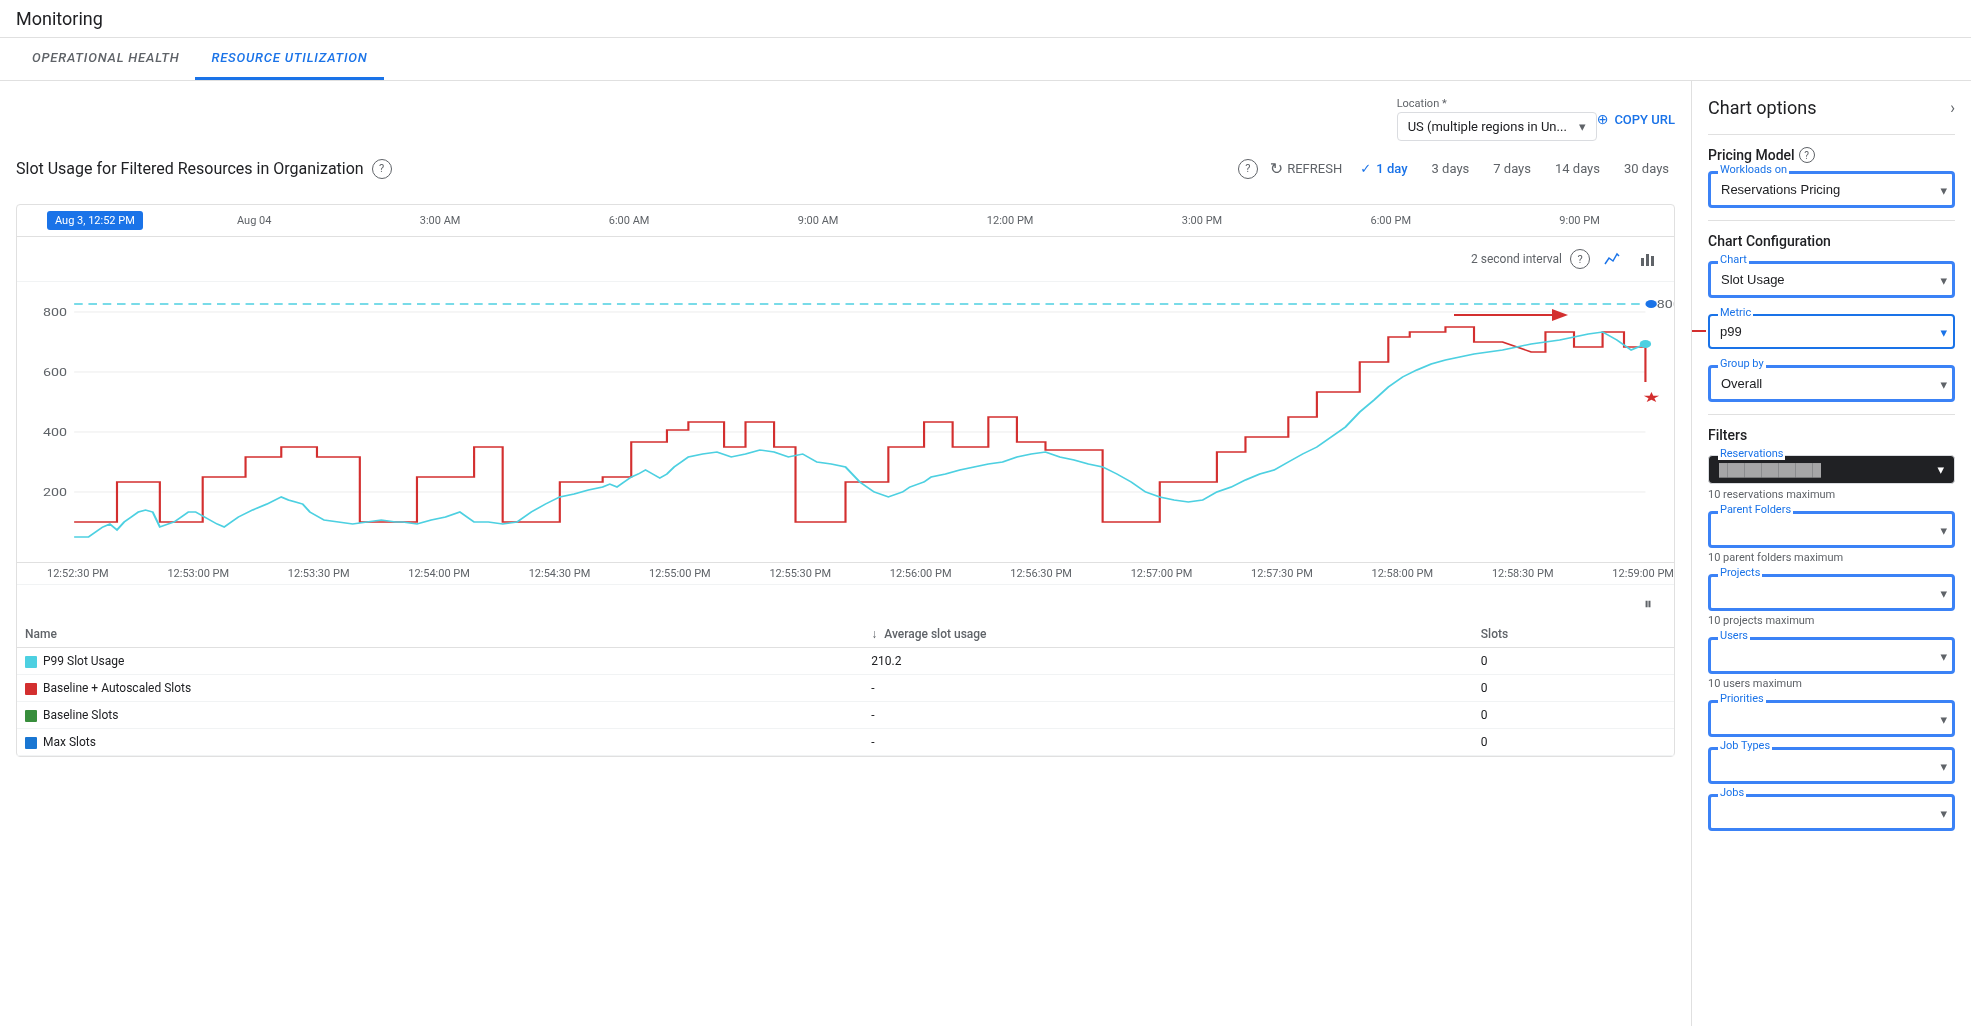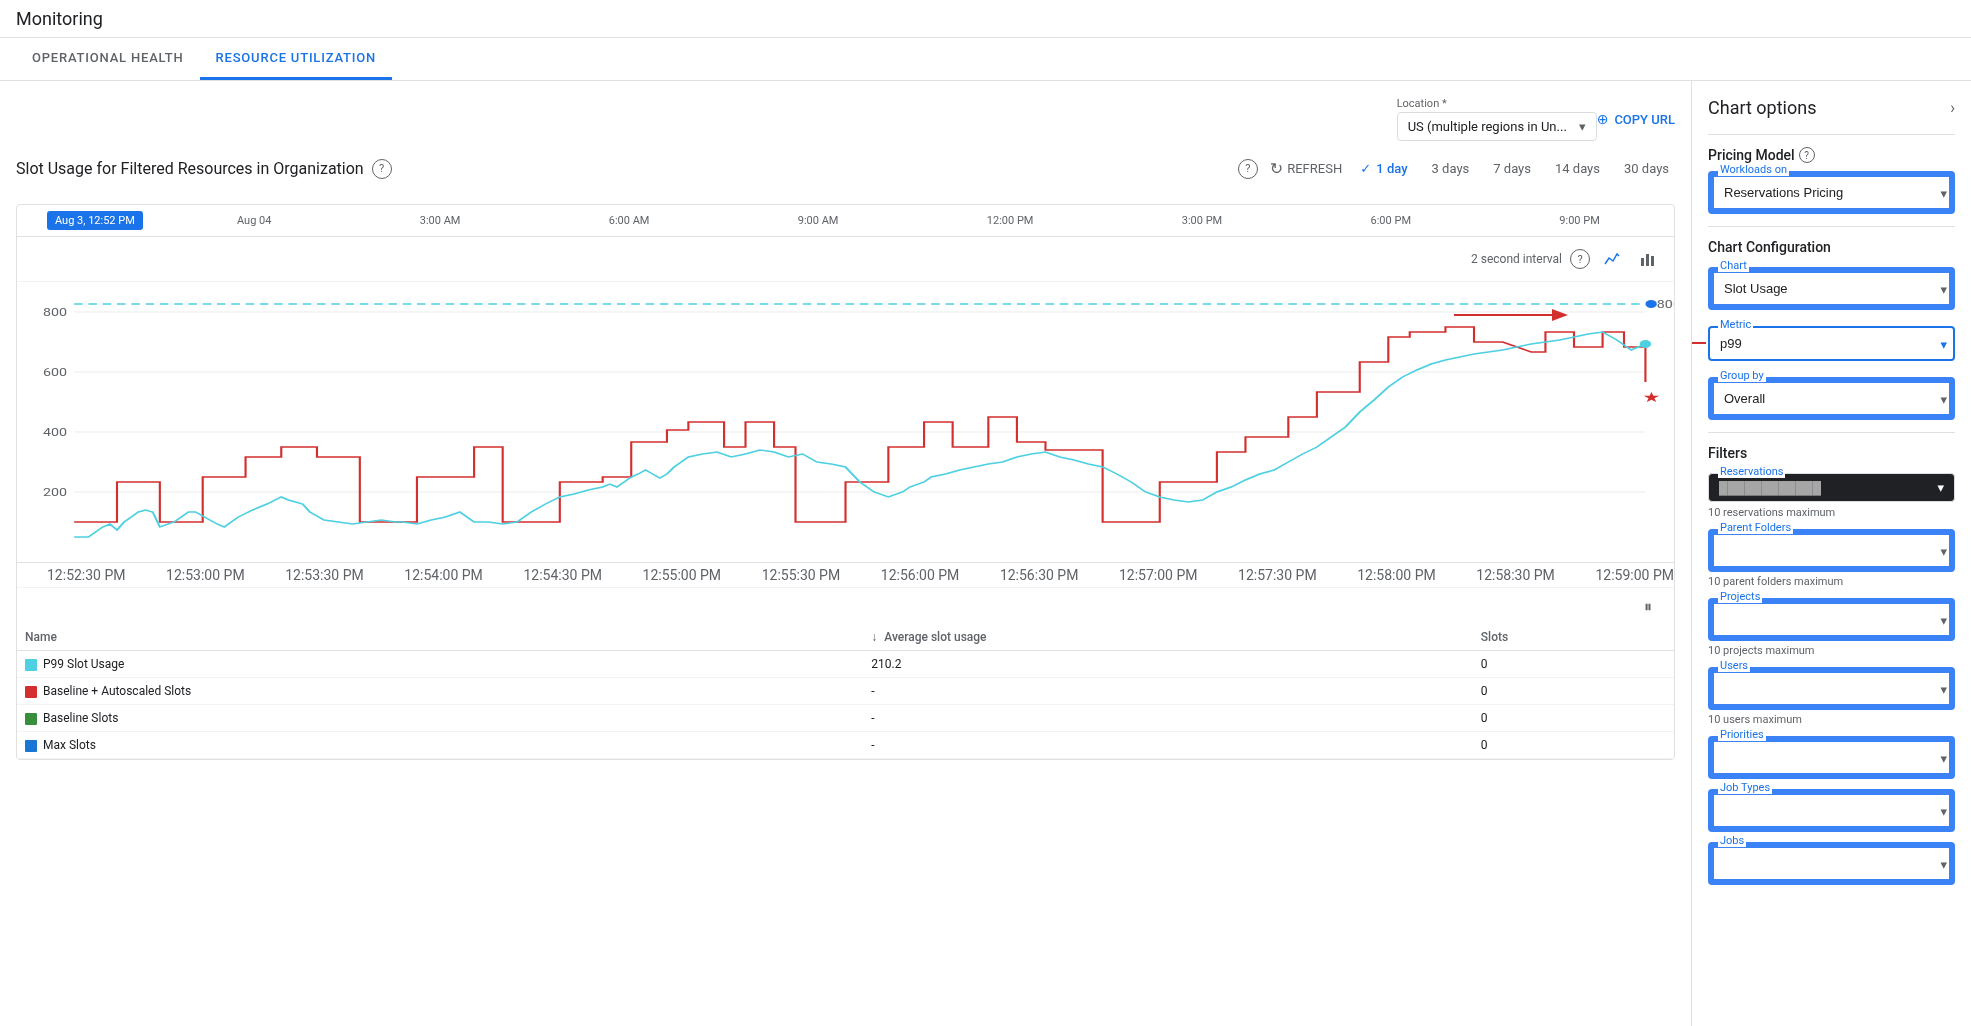--- a/index.html
+++ b/index.html
@@ -4,21 +4,21 @@
   <style>
     * { box-sizing: border-box; margin: 0; padding: 0; }
     body { font-family: 'Google Sans', Roboto, Arial, sans-serif; font-size: 13px; color: #202124; background: #fff; display: flex; flex-direction: column; height: 1026px; overflow: hidden; }
 
     
     .top-bar { padding: 8px 16px; border-bottom: 1px solid #e0e0e0; display: flex; align-items: center; }
     .top-bar-title { font-size: 18px; font-weight: 400; color: #202124; }
 
     
     .tabs { display: flex; border-bottom: 1px solid #e0e0e0; padding: 0 16px; }
-    .tab { padding: 12px 16px; font-size: 13px; font-weight: 500; color: #5f6368; cursor: pointer; border-bottom: 3px solid transparent; letter-spacing: 0.8px; text-transform: uppercase; }
+    .tab { padding: 12px 16px; font-size: 13px; font-weight: 500; color: #5f6368; cursor: pointer; border-bottom: 3px solid transparent; letter-spacing: 0.8px; text-transform: uppercase; font-style: italic; }
     .tab.active { color: #1a73e8; border-bottom: 3px solid #1a73e8; }
 
     
     .main-layout { display: flex; flex: 1; overflow: hidden; }
 
     
     .content { flex: 1; overflow-y: auto; padding: 16px; position: relative; }
 
     
     .sidebar { width: 280px; border-left: 1px solid #e0e0e0; overflow-y: auto; padding: 16px; background: #fff; flex-shrink: 0; }
@@ -35,38 +35,38 @@
     .chart-controls { display: flex; align-items: center; gap: 12px; }
     .refresh-btn { display: flex; align-items: center; gap: 4px; font-size: 13px; color: #5f6368; cursor: pointer; }
     .time-btn { font-size: 13px; color: #5f6368; cursor: pointer; padding: 4px 6px; }
     .time-btn.active { color: #1a73e8; font-weight: 500; }
 
     
     .chart-container { position: relative; background: #fff; border: 1px solid #e0e0e0; border-radius: 4px; margin-bottom: 16px; }
     .chart-top-bar { display: flex; justify-content: flex-end; align-items: center; padding: 8px 12px; border-bottom: 1px solid #f1f3f4; gap: 8px; }
     .interval-label { font-size: 12px; color: #5f6368; }
     .chart-svg-area { position: relative; height: 280px; }
-    .chart-xaxis { padding: 4px 0 4px 30px; border-top: 1px solid #e0e0e0; font-size: 14px; color: #5f6368; display: flex; justify-content: space-between; }
+    .chart-xaxis { padding: 4px 0 4px 30px; border-top: 1px solid #e0e0e0; font-size: 11px; color: #5f6368; display: flex; justify-content: space-between; }
     .time-navigator { display: flex; align-items: center; padding: 4px 0 4px 30px; border-bottom: 1px solid #e0e0e0; font-size: 11px; color: #5f6368; position: relative; height: 32px; }
     .time-nav-label { background: #1a73e8; color: #fff; padding: 3px 8px; border-radius: 3px; font-size: 11px; white-space: nowrap; }
     .nav-tick { display: flex; gap: 0; flex: 1; justify-content: space-around; margin-left: 20px; }
 
     
     .legend-table { width: 100%; border-collapse: collapse; }
     .legend-table th { text-align: left; padding: 6px 8px; font-size: 12px; color: #5f6368; font-weight: 500; border-bottom: 1px solid #e0e0e0; }
     .legend-table td { padding: 6px 8px; font-size: 12px; color: #202124; border-bottom: 1px solid #f1f3f4; }
     .color-dot { width: 12px; height: 12px; display: inline-block; border-radius: 1px; margin-right: 6px; vertical-align: middle; }
 
     
     .sidebar-title { font-size: 18px; font-weight: 400; color: #202124; margin-bottom: 16px; display: flex; align-items: center; justify-content: space-between; gap: 24px; }
     .close-icon { color: #5f6368; cursor: pointer; font-size: 16px; }
     .help-icon { display: inline-flex; align-items: center; justify-content: center; width: 16px; height: 16px; border-radius: 50%; border: 1px solid #5f6368; color: #5f6368; font-size: 10px; cursor: pointer; margin-left: 4px; }
     .dropdown-field { position: relative; margin-bottom: 4px; }
     .dropdown-label { font-size: 11px; color: #1a73e8; position: absolute; top: -8px; left: 10px; background: #fff; padding: 0 2px; z-index: 1; }
-    .dropdown-select { width: 100%; border: 6px solid #3b82f6; border-radius: 4px; padding: 8px 32px 8px 10px; font-size: 13px; color: #202124; appearance: none; cursor: pointer; background: #fff; }
+    .dropdown-select { width: 100%; border: 3px solid #3b82f6; border-radius: 4px; padding: 8px 32px 8px 10px; font-size: 13px; color: #202124; appearance: none; cursor: pointer; background: #fff; }
     .dropdown-select.active-border { border-color: #1a73e8; border-width: 2px; }
     .dropdown-arrow { position: absolute; right: 8px; top: 50%; transform: translateY(-50%); color: #5f6368; pointer-events: none; }
     .filter-hint { font-size: 11px; color: #5f6368; margin-top: 3px; margin-bottom: 10px; }
     .reservations-box { background: #202124; color: #fff; padding: 6px 10px; border-radius: 4px; font-size: 13px; margin-bottom: 4px; display: flex; justify-content: space-between; align-items: center; width: 100%; border: 1px solid #dadce0; }
 
     
     .sidebar-divider { border-top: 1px solid #e0e0e0; margin: 12px 0; }
 
     
     .checkmark { color: #1a73e8; margin-right: 2px; }

